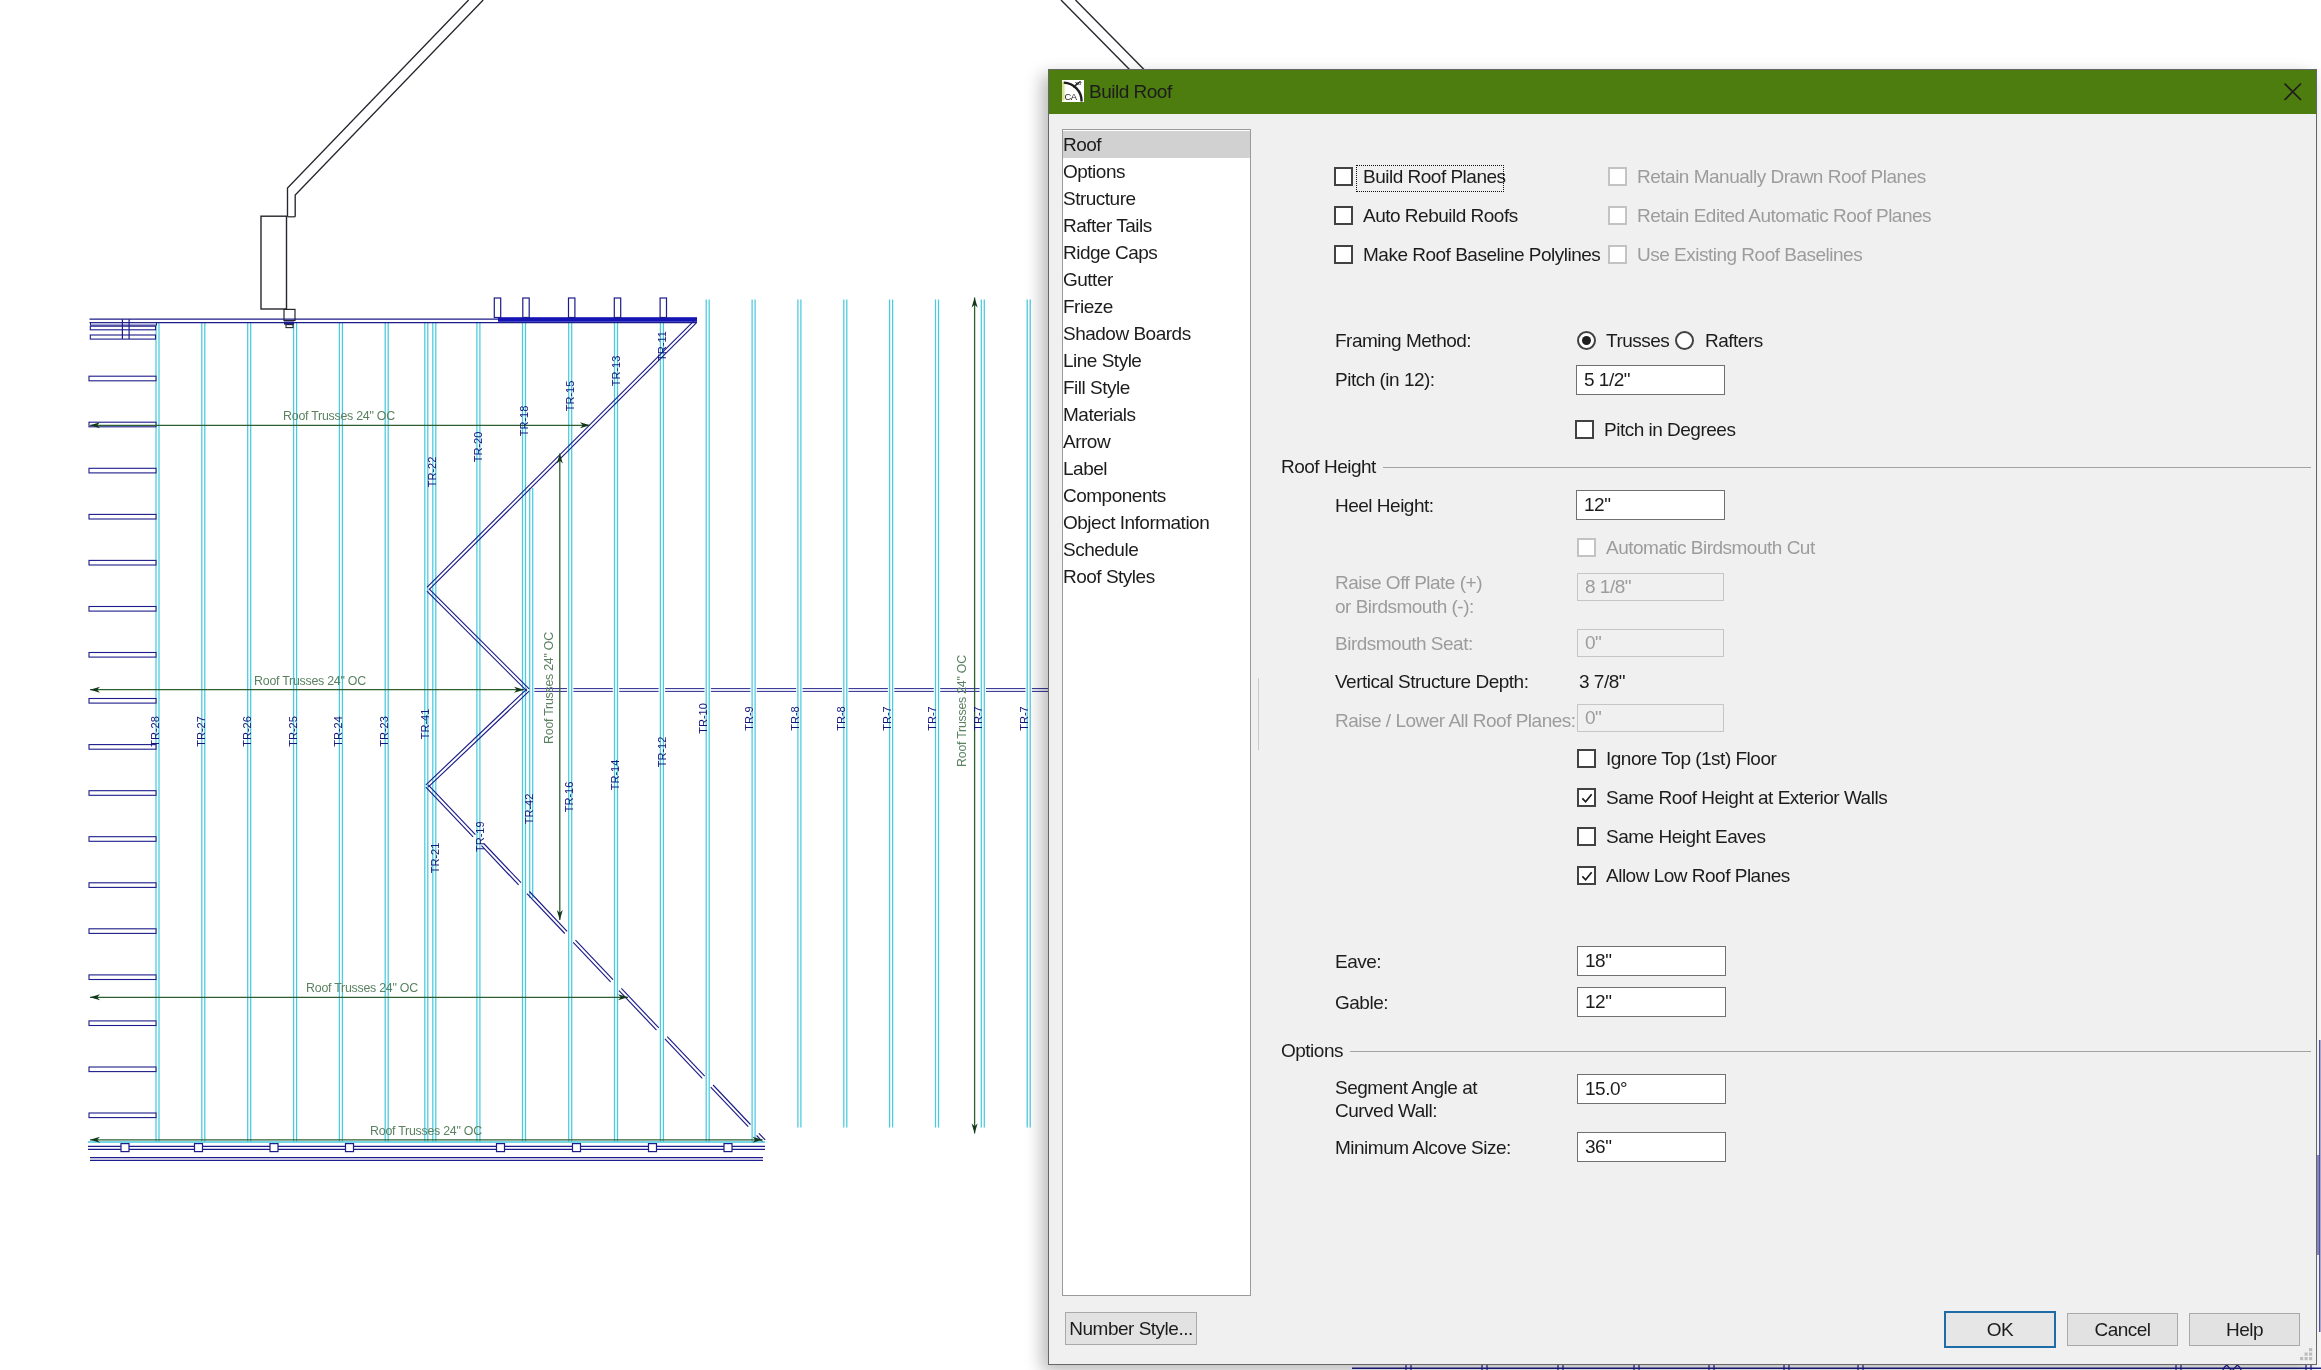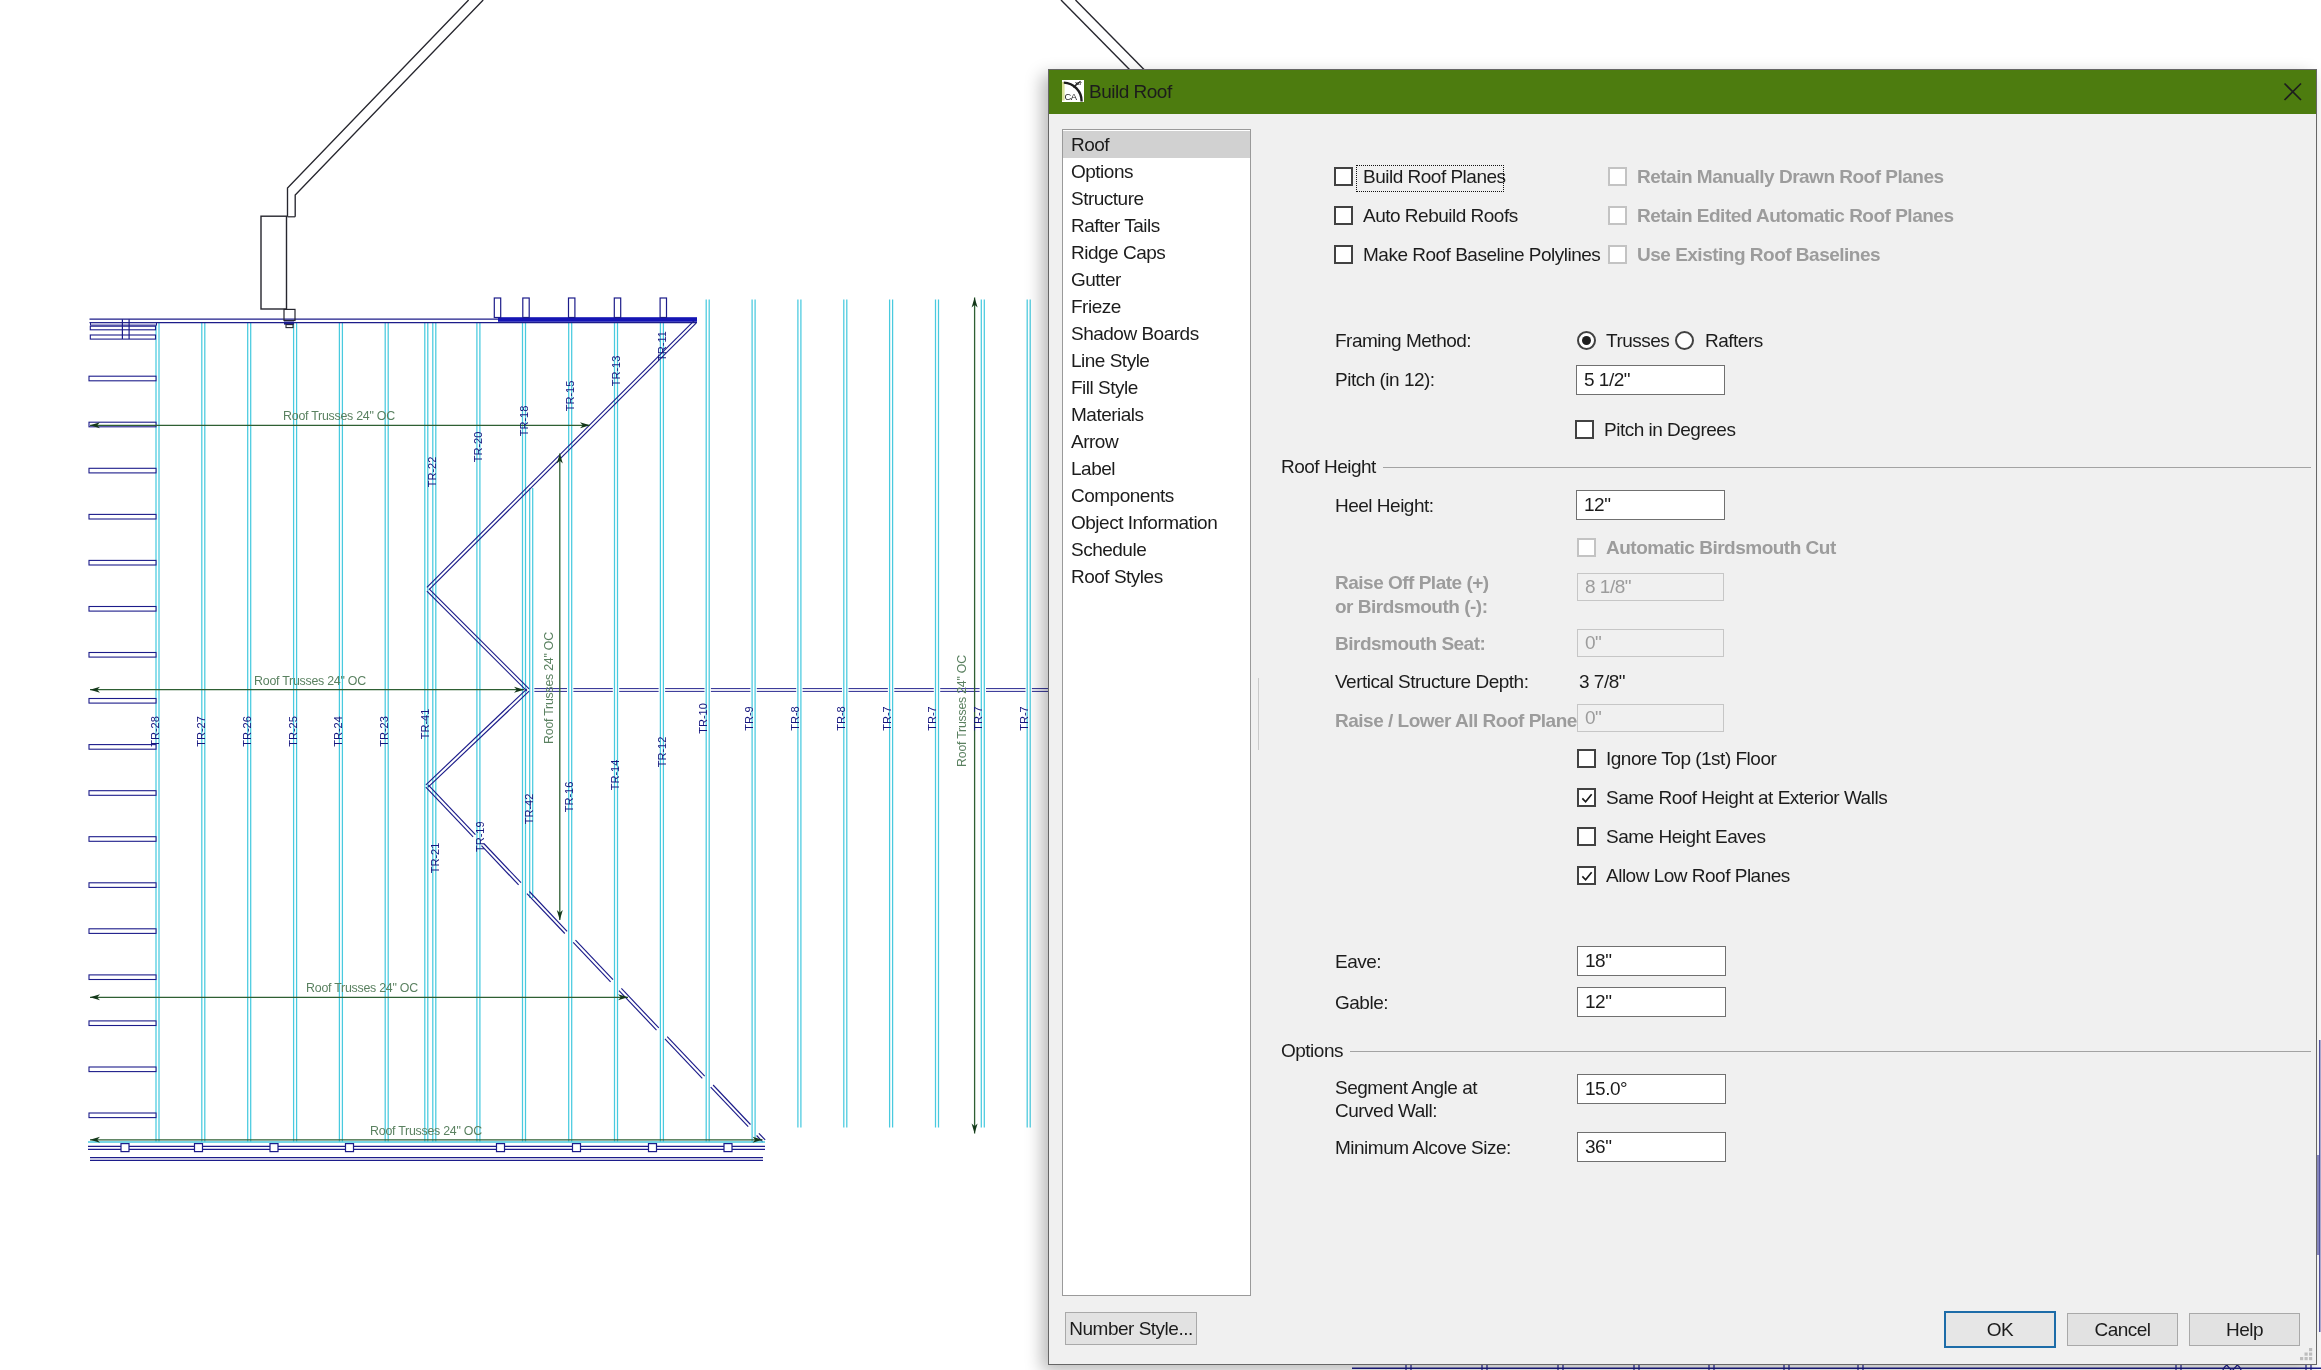--- a/index.html
+++ b/index.html
@@ -8,31 +8,31 @@
 #cad { position:absolute; left:0; top:0; }
 .dlg { position:absolute; left:1048px; top:69px; width:1269px; height:1296px;
   background:#f0f0f0; border:1px solid #666666; box-shadow:-6px 6px 16px rgba(0,0,0,.28);
   font-size:19px; letter-spacing:-0.5px; color:#1c1c1c; }
 .tbar { position:absolute; left:0; top:0; width:100%; height:44px; background:#4d7c0f; }
 .caicon { position:absolute; left:13px; top:10px; width:22px; height:22px; }
 .ttl { position:absolute; left:40px; top:11px; font-size:19px; }
 .xbtn { position:absolute; left:1228px; top:6px; width:31px; height:31px; }
 .lst { position:absolute; left:13px; top:59px; width:189px; height:1167px;
   background:#fff; border:1px solid #9a9a9a; padding-top:0.5px; }
-.li { height:27px; line-height:27px; padding-left:8px; white-space:nowrap; }
+.li { height:27px; line-height:27px; white-space:nowrap; }
 .li.sel { background:#d1d1d1; }
 .grip { position:absolute; left:209px; top:608px; width:1px; height:72px; background:#c9c9c9; }
 .sec { position:absolute; left:232px; right:5px; height:26px; display:flex;
   align-items:center; gap:7px; }
 .sec i { flex:1; border-top:1px solid #a3a3a3; height:0; }
 .cbx { position:absolute; width:19px; height:19px; background:#fff; border:2px solid #424242; }
 .cbx.dis { border-color:#c3c3c3; }
 .ck { position:absolute; left:0.5px; top:0.5px; width:14px; height:14px; }
 .clab { position:absolute; height:29px; line-height:29px; white-space:nowrap; }
-.gray { color:#9c9c9c;font-weight:bold; }
+.gray { color:#9c9c9c; }
 .flab { position:absolute; height:28px; line-height:28px; white-space:nowrap; }
 .rad { position:absolute; width:19px; height:19px; background:#fff; border:2px solid #424242;
   border-radius:50%; }
 .rdot { position:absolute; left:3px; top:3px; width:9px; height:9px; border-radius:50%;
   background:#1f1f1f; }
 .inp { position:absolute; background:#fff; border:1px solid #707070; padding-left:7px;
   display:flex; align-items:center; white-space:nowrap; }
 .inp.dis { background:#f0f0f0; border-color:#c6c6c6; color:#9c9c9c; }
 .focusrect { position:absolute; left:307px; top:94.5px; width:148px; height:27px;
   border:1px dotted #111; }

